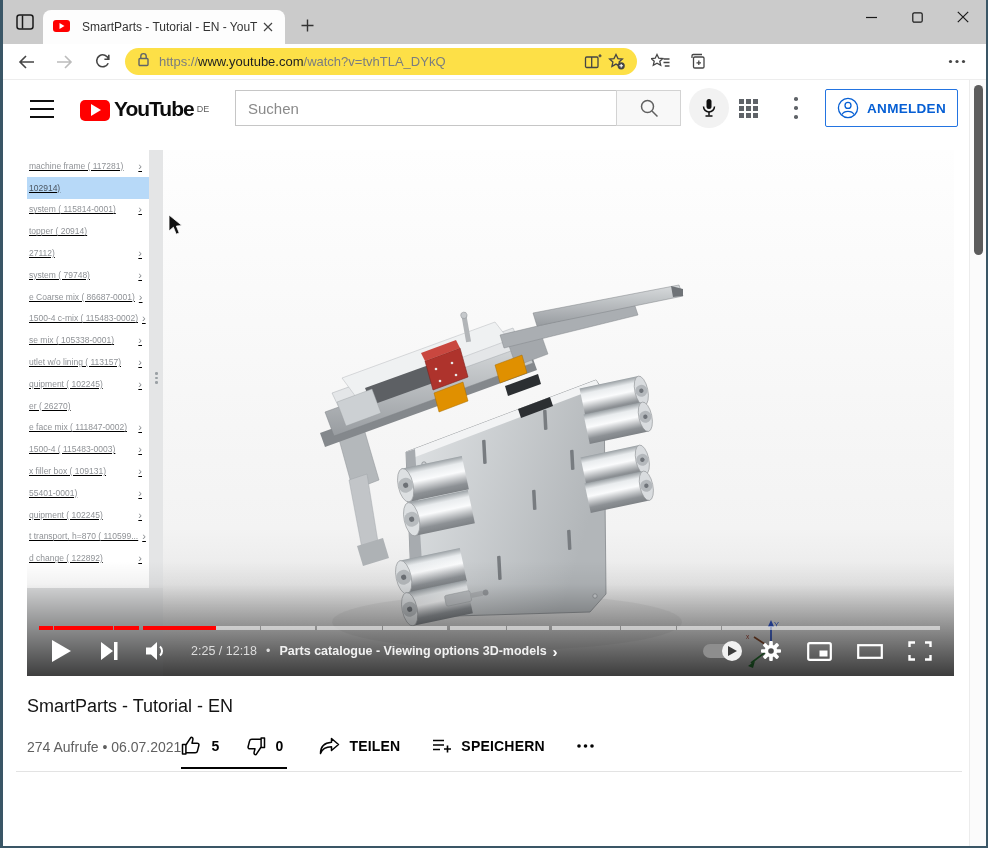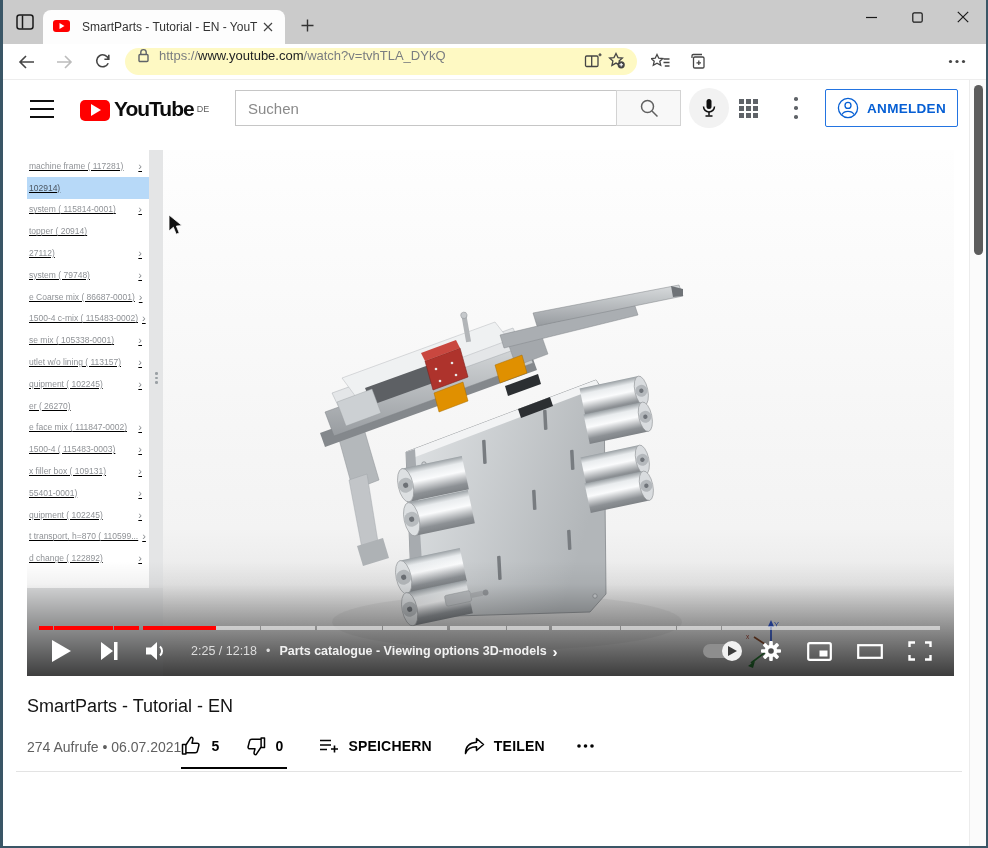--- a/index.html
+++ b/index.html
@@ -15,21 +15,21 @@
          display:flex; align-items:center; padding:0 8px 0 10px; }
   .tab-title { flex:1; font-size:12px; color:#333; white-space:nowrap; overflow:hidden; margin-left:12px; }
   .tab-close { width:18px; height:18px; display:flex; align-items:center; justify-content:center; color:#444; font-size:13px; border-radius:3px; }
   .newtab { width:28px; height:28px; margin:0 0 5px 8px; display:flex; align-items:center; justify-content:center; font-size:19px; color:#333; font-weight:300; }
   .win-controls { position:absolute; right:0; top:0; height:34px; display:flex; }
   .win-btn { width:46px; height:34px; display:flex; align-items:center; justify-content:center; color:#1a1a1a; }
 
   
   .navbar { height:36px; background:#fff; display:flex; align-items:center; border-bottom:1px solid #ededed; }
   .nav-icon { width:30px; height:28px; display:flex; align-items:center; justify-content:center; margin-left:8px; border-radius:4px; }
-  .urlbar { display:flex; margin-left:8px; width:512px; height:27px; background:#fef9c3; border-radius:14px; padding:0 8px 0 12px; }
+  .urlbar { display:flex; align-items:center; margin-left:8px; width:512px; height:27px; background:#fde047; border-radius:14px; padding:0 8px 0 12px; }
   .url-text { flex:1; font-size:13px; color:#7a7d80; white-space:nowrap; overflow:hidden; margin-left:9px; }
   .url-domain { color:#1c1e21; }
   .field-icon { width:24px; height:24px; display:flex; align-items:center; justify-content:center; border-radius:4px; }
   .nav-right-dots { margin-left:auto; margin-right:14px; }
 
   
   .yt-header { height:57px; background:#fff; display:flex; align-items:center; position:relative; }
   .hamburger { width:24px; height:18px; margin-left:27px; display:flex; flex-direction:column; justify-content:space-between; }
   .hamburger span { display:block; height:2px; background:#0f0f0f; }
   .yt-logo { display:flex; align-items:center; margin-left:26px; }
@@ -738,30 +738,30 @@
         <div class="action-item">
           <svg width="21" height="20" viewBox="0 0 21 20" fill="none" stroke="#030303" stroke-width="1.5" stroke-linejoin="round">
               <g transform="rotate(180 10.5 10)">
                 <path d="M1.5,8.5 h3.4 V18 H1.5 Z M4.9,16.8 h9.3 c1.1,0 2,-0.7 2.2,-1.7 l1.5,-5.8 c0.3,-1.2 -0.6,-2.1 -1.8,-2.1 h-5.1 l0.9,-3.6 c0.3,-1.4 -0.7,-2.5 -2,-2.2 L4.9,9"></path>
               </g>
             </svg>
           <span class="cnt">0</span>
         </div>
       </div>
       <div class="action-item act-gap">
+        <svg width="21" height="18" viewBox="0 0 21 18" fill="none" stroke="#030303" stroke-width="1.5" stroke-linejoin="round">
+            <path d="M12.5,1.5 L19.5,7.5 L12.5,13.5 V9.8 C6,9.8 3,12.5 1.5,16.5 C1.5,9 6,5.8 12.5,5.3 Z"></path>
+          </svg>
+        <span class="lbl">TEILEN</span>
+      </div>
+      <div class="action-item act-gap">
         <svg width="20" height="18" viewBox="0 0 20 18" stroke="#030303" stroke-width="1.6">
             <path d="M1,3.5 H12 M1,8 H12 M1,12.5 H8 M15.5,8.5 V15.5 M12,12 H19"></path>
           </svg>
         <span class="lbl">SPEICHERN</span>
-      </div>
-      <div class="action-item act-gap">
-        <svg width="21" height="18" viewBox="0 0 21 18" fill="none" stroke="#030303" stroke-width="1.5" stroke-linejoin="round">
-            <path d="M12.5,1.5 L19.5,7.5 L12.5,13.5 V9.8 C6,9.8 3,12.5 1.5,16.5 C1.5,9 6,5.8 12.5,5.3 Z"></path>
-          </svg>
-        <span class="lbl">TEILEN</span>
       </div>
       <div class="action-item act-gap">
         <svg width="17" height="4" viewBox="0 0 17 4">
             <circle cx="2" cy="2" r="1.8" fill="#030303"></circle>
             <circle cx="8.5" cy="2" r="1.8" fill="#030303"></circle>
             <circle cx="15" cy="2" r="1.8" fill="#030303"></circle>
           </svg>
       </div>
     </div>
   </div>

